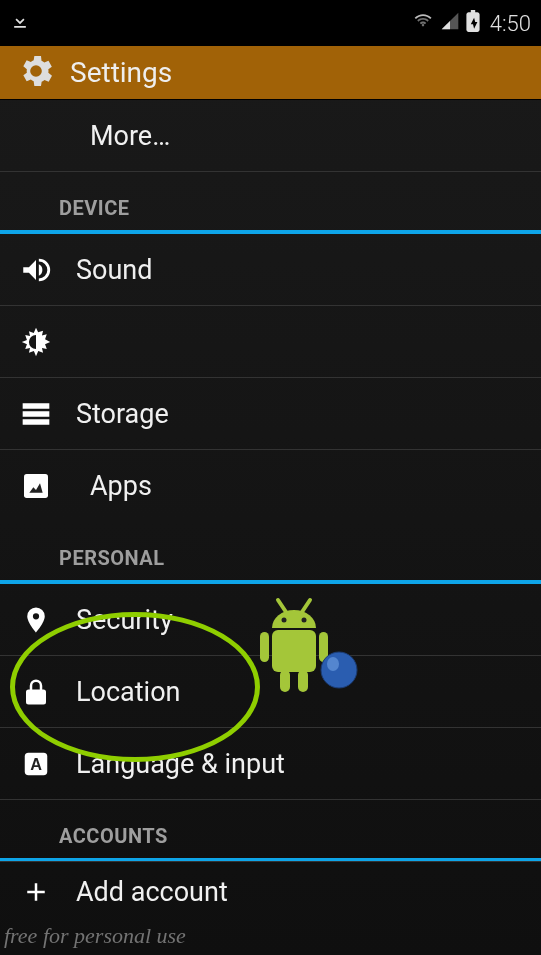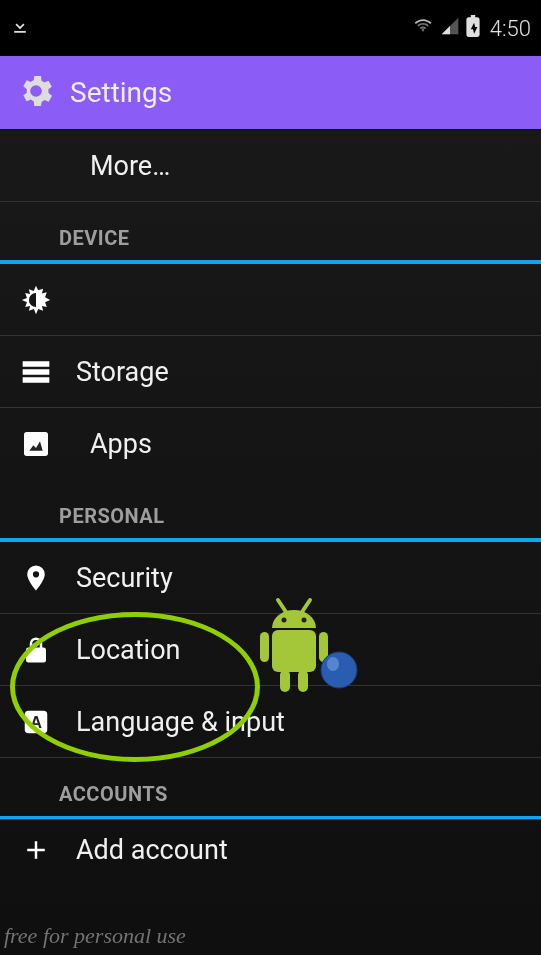--- a/index.html
+++ b/index.html
@@ -6,33 +6,33 @@
     body {
       width: 541px;
       height: 955px;
       background: linear-gradient(to bottom, #1a1a1a 0%, #0f0f0f 100%);
       font-family: Roboto, "Helvetica Neue", Arial, sans-serif;
       color: #e8e8e8;
       overflow: hidden;
       position: relative;
     }
     .status-bar {
-      height: 56px;
+      height: 46px;
       background: #000;
       display: flex;
       align-items: center;
       padding: 0 10px;
       justify-content: space-between;
     }
     .status-left { display: flex; align-items: center; }
     .status-right { display: flex; align-items: center; gap: 6px; }
     .status-time { font-size: 22px; color: #e0e0e0; font-weight: 300; margin-left: 4px; }
     .app-header {
-      height: 74px;
-      background: #8b5cf6;
+      height: 54px;
+      background: #a16207;
       display: flex;
       align-items: center;
       padding: 0 16px;
       gap: 14px;
       border-bottom: 1px solid #000;
     }
     .app-title { font-size: 28px; color: #eee; font-weight: 400; }
     .content { }
     .menu-item {
       display: flex;
@@ -152,20 +152,28 @@
 </div>
 
 <div class="content">
 
   <div class="menu-item no-icon">
     <span class="menu-label">More…</span>
   </div>
 
   <div class="section-header">DEVICE</div>
 
+  <div class="menu-item">
+    <span class="icon-wrap">
+      <svg width="34" height="34" viewBox="0 0 24 24" fill="#fff">
+          <path d="M3 10v4h4l5 5V5l-5 5H3zm13.5 2a4.5 4.5 0 0 0-2.5-4v8a4.5 4.5 0 0 0 2.5-4zM14 4v2a6 6 0 0 1 0 12v2a8 8 0 0 0 0-16z"></path>
+        </svg>
+    </span>
+    <span class="menu-label">Sound</span>
+  </div>
 
   <div class="menu-item">
     <span class="icon-wrap">
       <svg width="34" height="34" viewBox="0 0 24 24" fill="#fff">
           <path d="M12 2l1.5 3.2L17 4l-.8 3.4 3.4-.8-1.2 3.4L22 12l-3.6 1.5L19.6 17l-3.4-.8.8 3.4-3.4-1.2L12 22l-1.5-3.6L7 19.6l.8-3.4L4.4 17l1.2-3.4L2 12l3.6-1.5L4.4 7l3.4.8L7 4.4l3.4 1.2L12 2zm0 5a5 5 0 1 0 0 10V7z"></path>
         </svg>
     </span>
   </div>
 
   <div class="menu-item">

